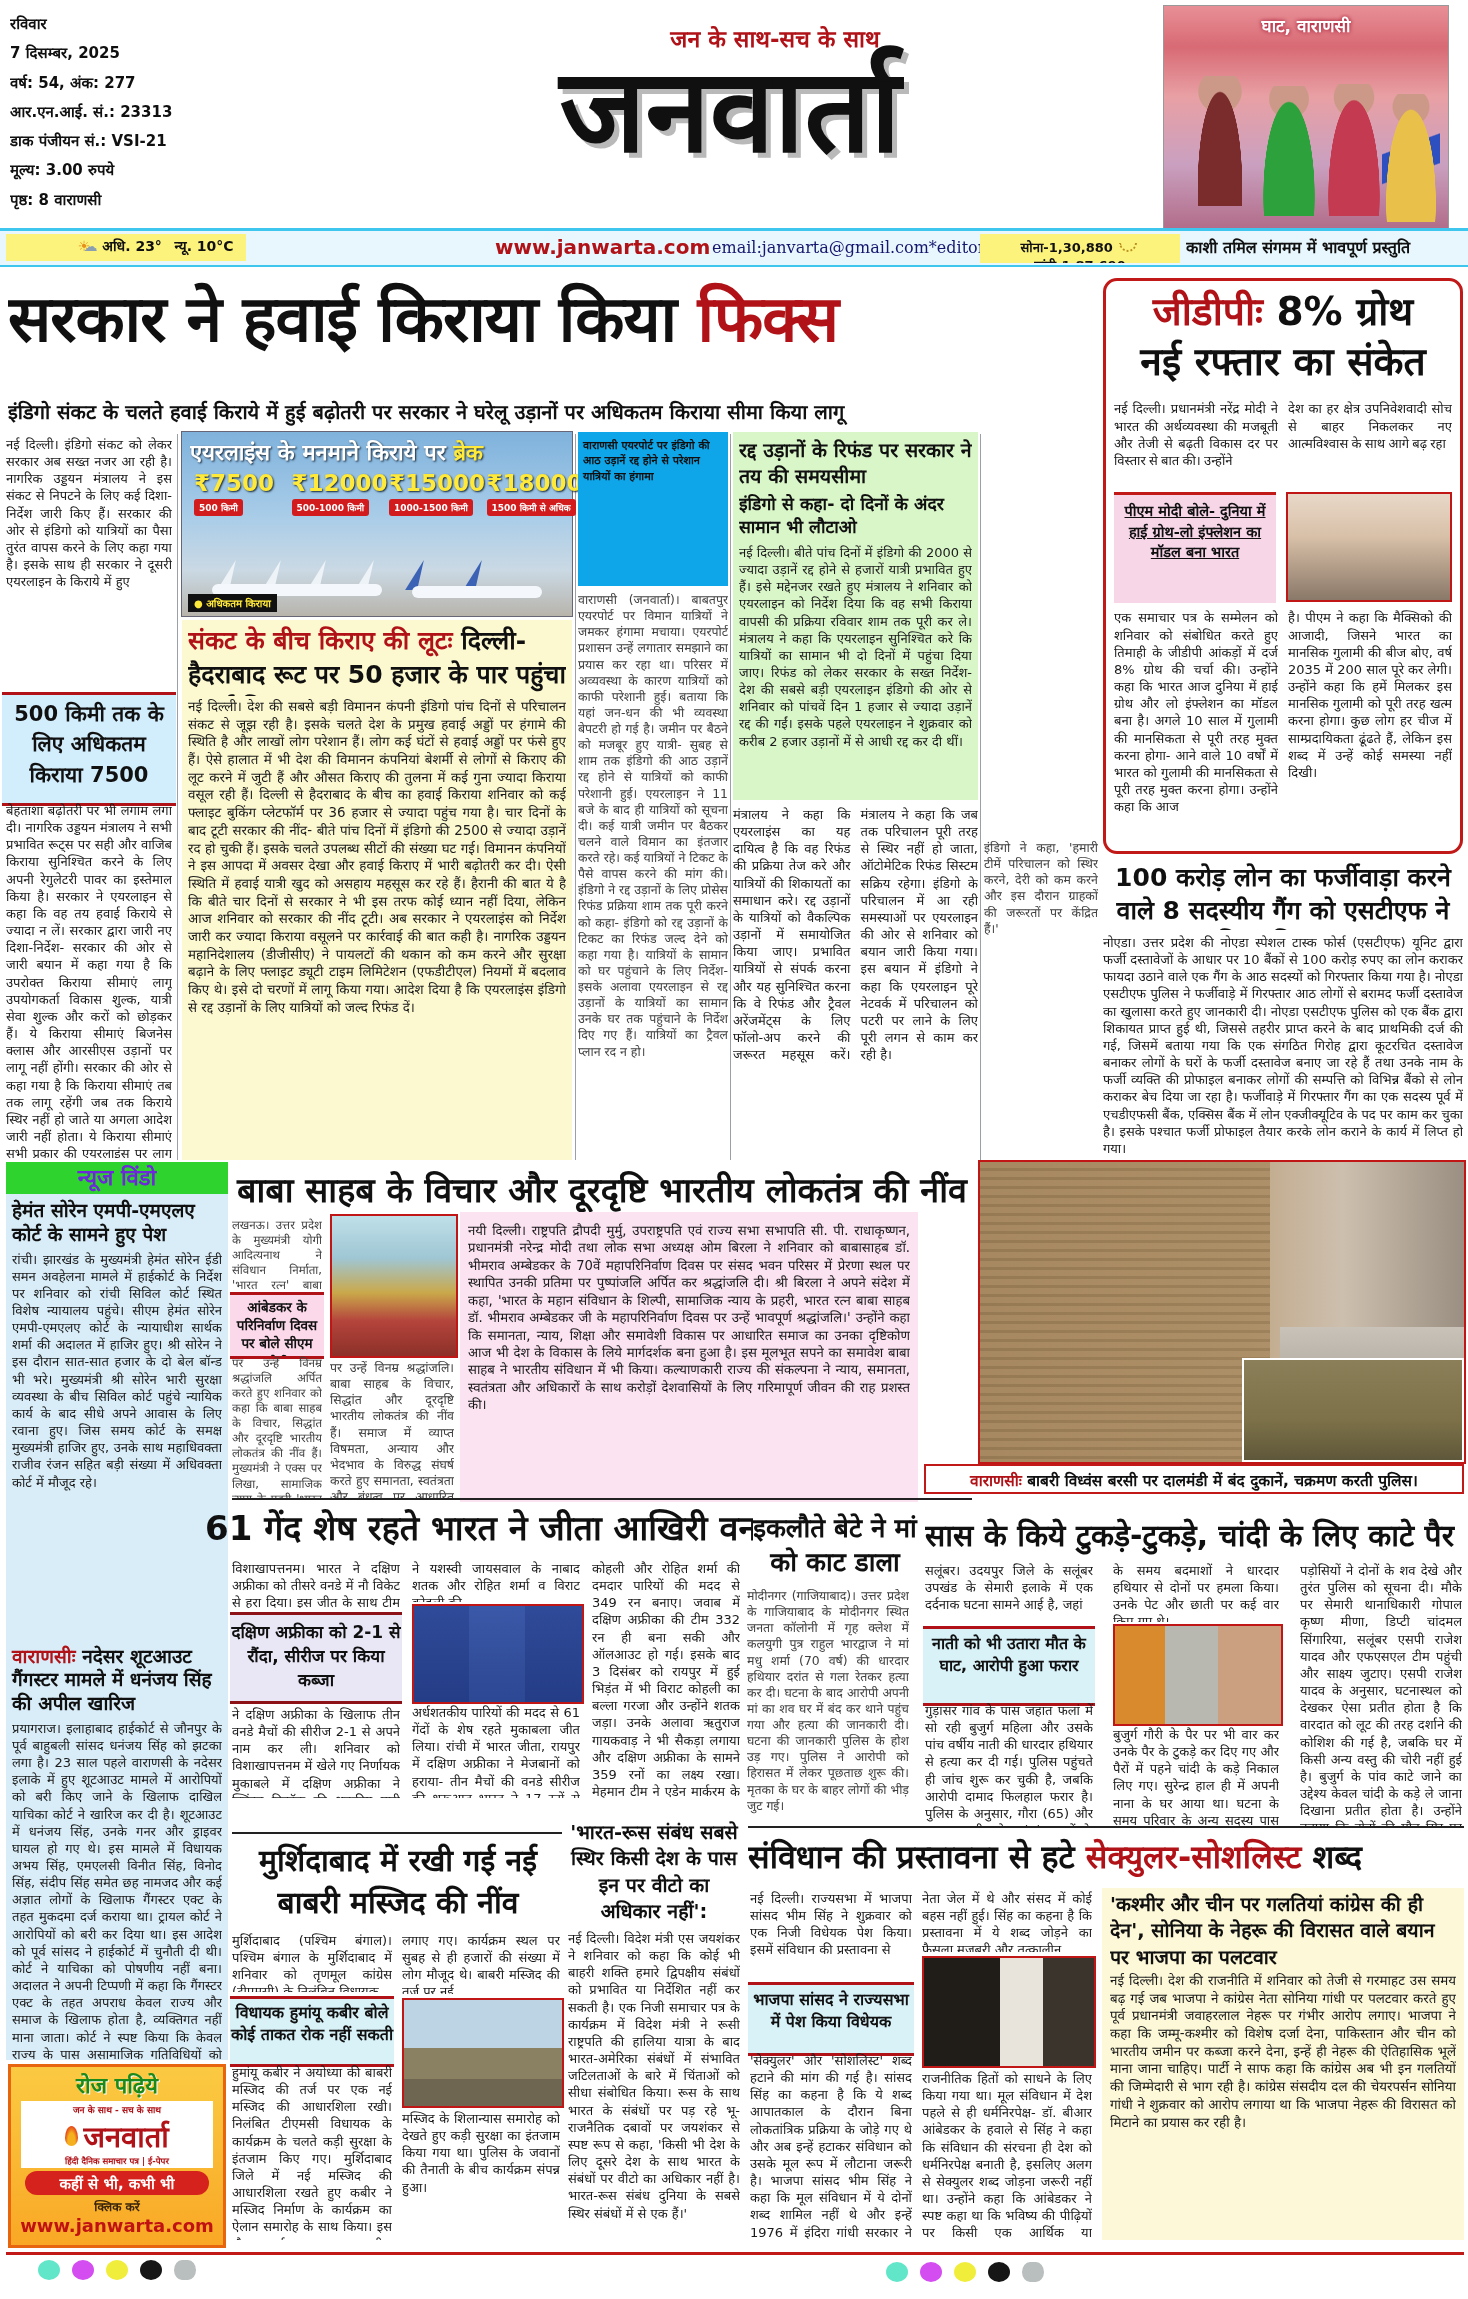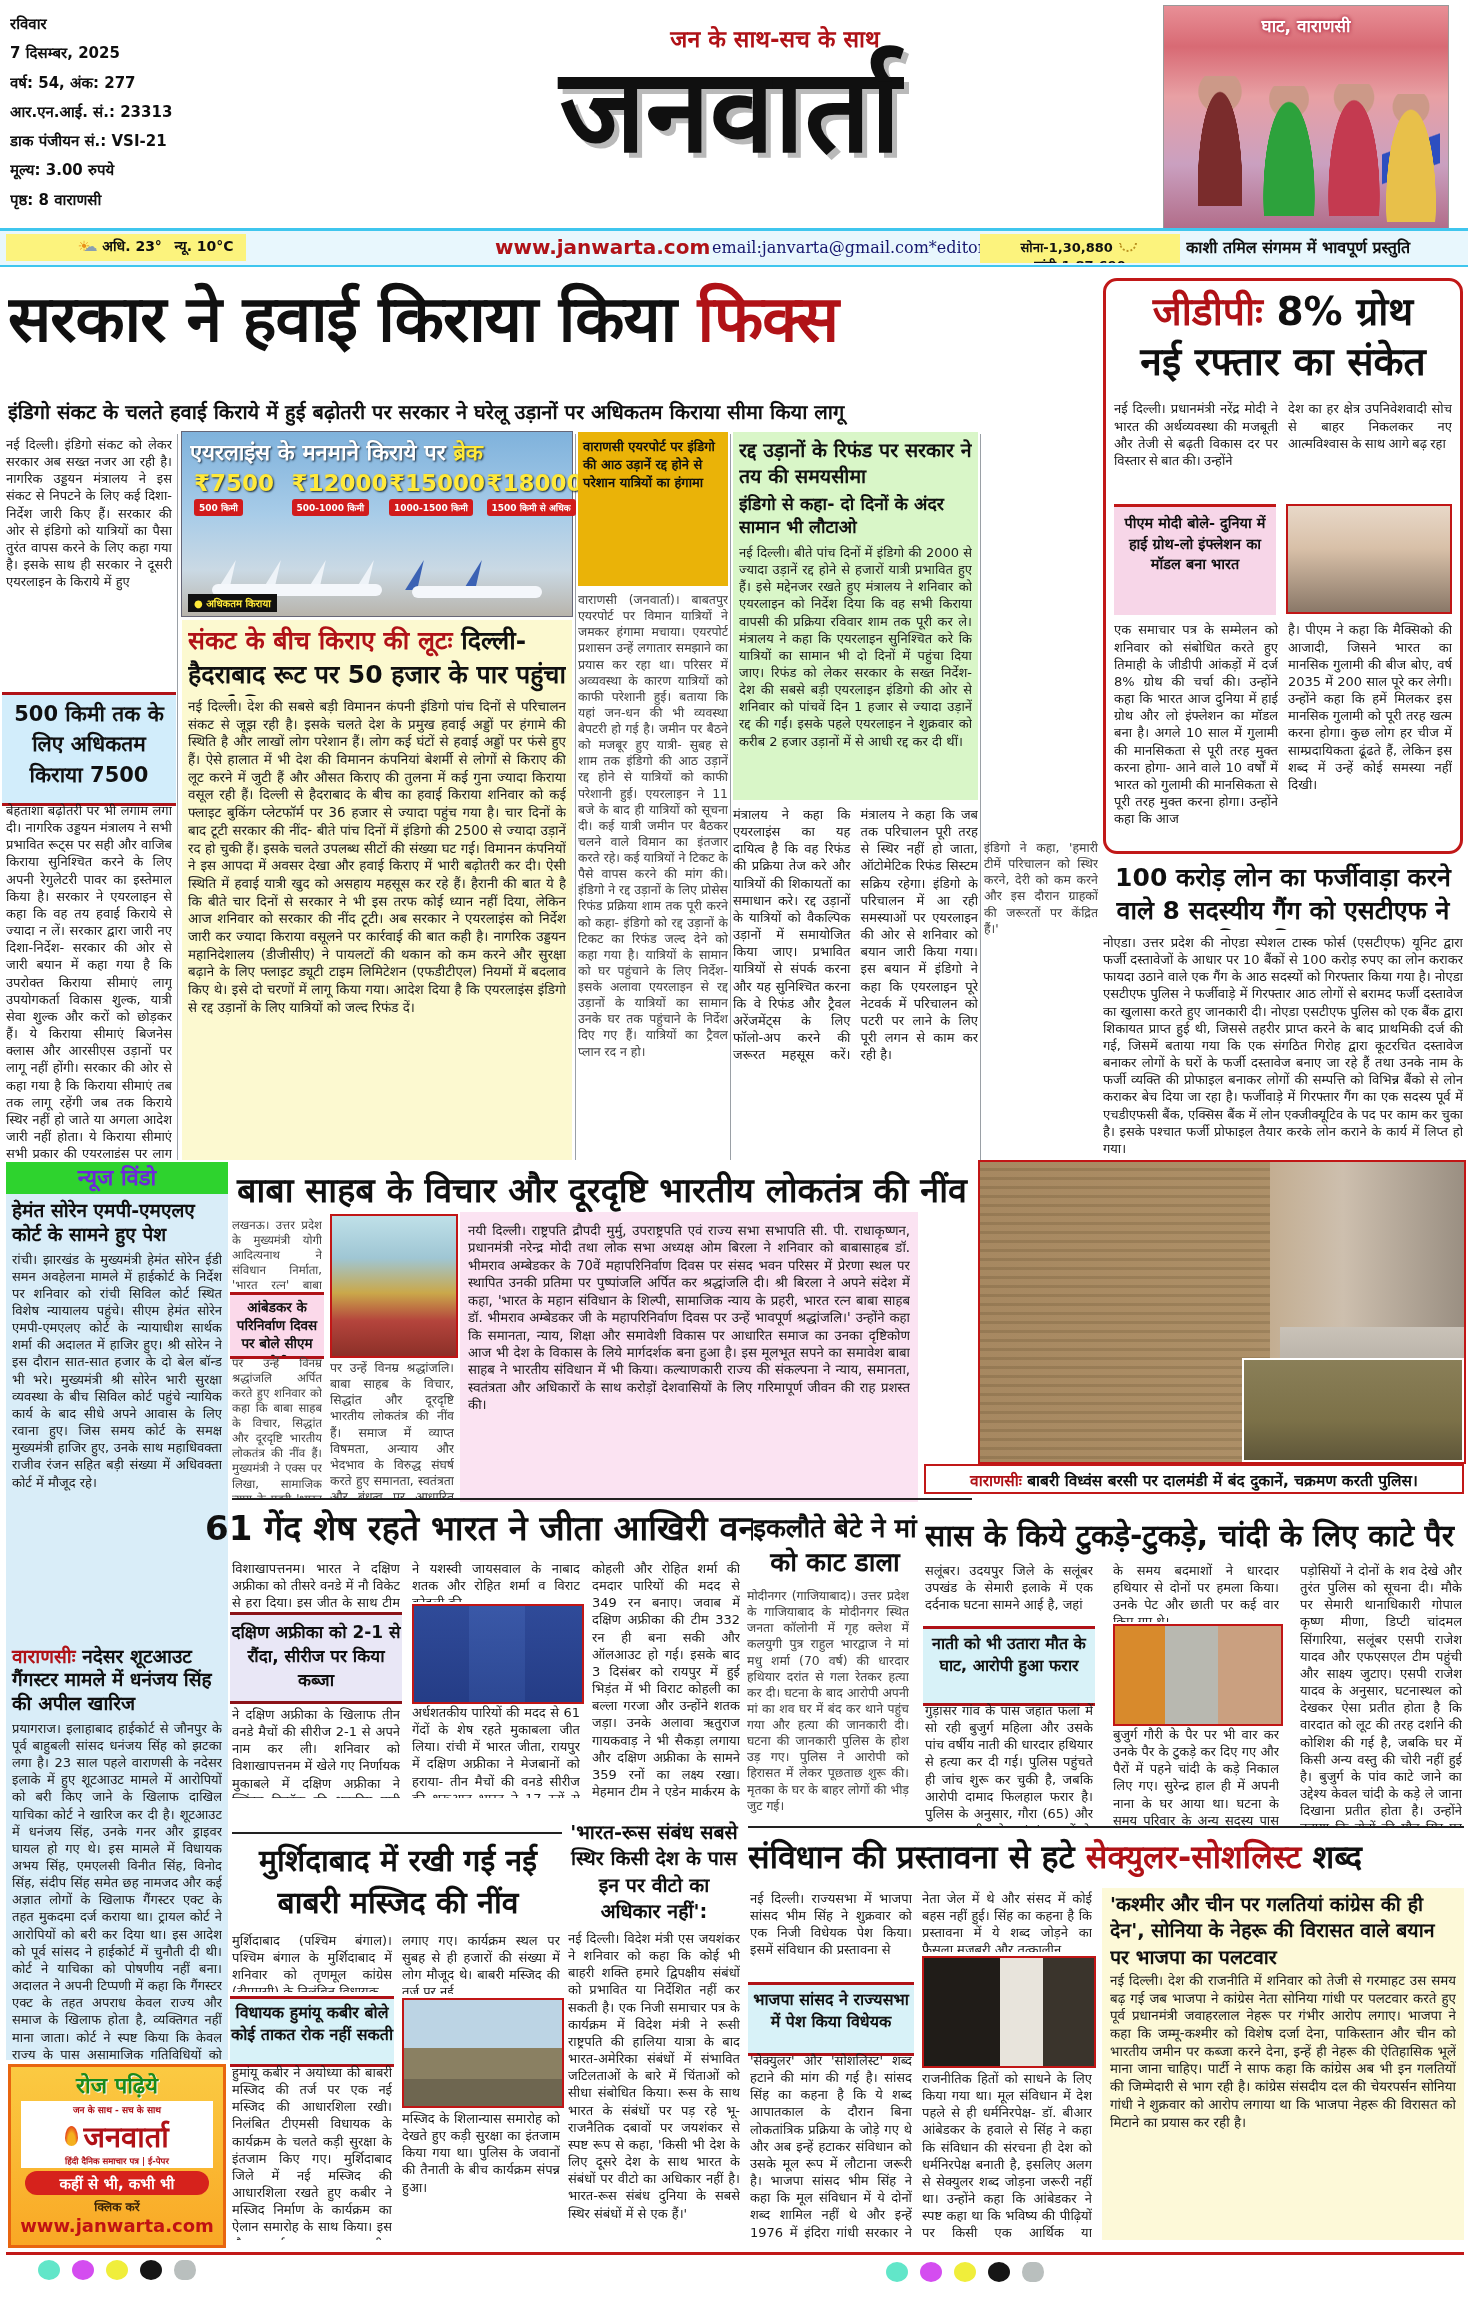--- a/index.html
+++ b/index.html
@@ -110,21 +110,21 @@
   </div>
 
   <div class="abs" style="left:182px;top:620px;width:390px;height:540px;background:#fcf9d0;padding:0;">
     <div class="hd" style="font-size:25px;line-height:1.35;height:72px;margin:4px 6px 2px 6px;">
       <span class="red">संकट के बीच किराए की लूटः </span><span>दिल्ली-हैदराबाद रूट पर 50 हजार के पार पहुंचा हवाई किराया</span>
     </div>
     <div class="j" style="margin:2px 6px;height:452px;font-size:13.4px;">नई दिल्ली। देश की सबसे बड़ी विमानन कंपनी इंडिगो पांच दिनों से परिचालन संकट से जूझ रही है। इसके चलते देश के प्रमुख हवाई अड्डों पर हंगामे की स्थिति है और लाखों लोग परेशान हैं। लोग कई घंटों से हवाई अड्डों पर फंसे हुए हैं। ऐसे हालात में भी देश की विमानन कंपनियां बेशर्मी से लोगों से किराए की लूट करने में जुटी हैं और औसत किराए की तुलना में कई गुना ज्यादा किराया वसूल रही हैं। दिल्ली से हैदराबाद के बीच का हवाई किराया शनिवार को कई फ्लाइट बुकिंग प्लेटफॉर्म पर 36 हजार से ज्यादा पहुंच गया है। चार दिनों के बाद टूटी सरकार की नींद- बीते पांच दिनों में इंडिगो की 2500 से ज्यादा उड़ानें रद हो चुकी हैं। इसके चलते उपलब्ध सीटों की संख्या घट गई। विमानन कंपनियों ने इस आपदा में अवसर देखा और हवाई किराए में भारी बढ़ोतरी कर दी। ऐसी स्थिति में हवाई यात्री खुद को असहाय महसूस कर रहे हैं। हैरानी की बात ये है कि बीते चार दिनों से सरकार ने भी इस तरफ कोई ध्यान नहीं दिया, लेकिन आज शनिवार को सरकार की नींद टूटी। अब सरकार ने एयरलाइंस को निर्देश जारी कर ज्यादा किराया वसूलने पर कार्रवाई की बात कही है। नागरिक उड्डयन महानिदेशालय (डीजीसीए) ने पायलटों की थकान को कम करने और सुरक्षा बढ़ाने के लिए फ्लाइट ड्यूटी टाइम लिमिटेशन (एफडीटीएल) नियमों में बदलाव किए थे। इसे दो चरणों में लागू किया गया। आदेश दिया है कि एयरलाइंस इंडिगो से रद्द उड़ानों के लिए यात्रियों को जल्द रिफंड दें।</div>
   </div>
 
   <div class="abs" style="left:578px;top:432px;width:150px;height:728px;">
-    <div class="hd" style="background:#eab308;font-size:13px;line-height:1.4;height:142px;padding:6px 5px;">वाराणसी एयरपोर्ट पर इंडिगो की आठ उड़ानें रद्द होने से परेशान यात्रियों का हंगामा</div>
+    <div class="hd" style="background:#0ea5e9;font-size:11px;line-height:1.4;height:142px;padding:6px 5px;">वाराणसी एयरपोर्ट पर इंडिगो की आठ उड़ानें रद्द होने से परेशान यात्रियों का हंगामा</div>
     <div class="j2" style="height:560px;margin-top:6px;">वाराणसी (जनवार्ता)। बाबतपुर एयरपोर्ट पर विमान यात्रियों ने जमकर हंगामा मचाया। एयरपोर्ट प्रशासन उन्हें लगातार समझाने का प्रयास कर रहा था। परिसर में अव्यवस्था के कारण यात्रियों को काफी परेशानी हुई। बताया कि यहां जन-धन की भी व्यवस्था बेपटरी हो गई है। जमीन पर बैठने को मजबूर हुए यात्री- सुबह से शाम तक इंडिगो की आठ उड़ानें रद्द होने से यात्रियों को काफी परेशानी हुई। एयरलाइन ने 11 बजे के बाद ही यात्रियों को सूचना दी। कई यात्री जमीन पर बैठकर चलने वाले विमान का इंतजार करते रहे। कई यात्रियों ने टिकट के पैसे वापस करने की मांग की। इंडिगो ने रद्द उड़ानों के लिए प्रोसेस रिफंड प्रक्रिया शाम तक पूरी करने को कहा- इंडिगो को रद्द उड़ानों के टिकट का रिफंड जल्द देने को कहा गया है। यात्रियों के सामान को घर पहुंचाने के लिए निर्देश- इसके अलावा एयरलाइन से रद्द उड़ानों के यात्रियों का सामान उनके घर तक पहुंचाने के निर्देश दिए गए हैं। यात्रियों का ट्रैवल प्लान रद न हो।</div>
   </div>
 
   <div class="abs" style="left:733px;top:432px;width:245px;height:728px;">
     <div style="background:#d9f6c8;height:356px;padding:6px;overflow:hidden;">
       <div class="hd" style="font-size:19.5px;line-height:1.35;">रद्द उड़ानों के रिफंड पर सरकार ने तय की समयसीमा</div>
       <div class="hd" style="font-size:17.5px;line-height:1.35;margin-top:2px;">इंडिगो से कहा- दो दिनों के अंदर सामान भी लौटाओ</div>
       <div class="j" style="height:236px;margin-top:4px;">नई दिल्ली। बीते पांच दिनों में इंडिगो की 2000 से ज्यादा उड़ानें रद्द होने से हजारों यात्री प्रभावित हुए हैं। इसे मद्देनजर रखते हुए मंत्रालय ने शनिवार को एयरलाइन को निर्देश दिया कि वह सभी किराया वापसी की प्रक्रिया रविवार शाम तक पूरी कर ले। मंत्रालय ने कहा कि एयरलाइन सुनिश्चित करे कि यात्रियों का सामान भी दो दिनों में पहुंचा दिया जाए। रिफंड को लेकर सरकार के सख्त निर्देश- देश की सबसे बड़ी एयरलाइन इंडिगो की ओर से शनिवार को पांचवें दिन 1 हजार से ज्यादा उड़ानें रद्द की गईं। इसके पहले एयरलाइन ने शुक्रवार को करीब 2 हजार उड़ानों में से आधी रद्द कर दी थीं।</div>
     </div>
     <div class="j" style="height:358px;margin-top:6px;column-count:2;column-gap:10px;">मंत्रालय ने कहा कि एयरलाइंस का यह दायित्व है कि वह रिफंड की प्रक्रिया तेज करे और यात्रियों की शिकायतों का समाधान करे। रद्द उड़ानों के यात्रियों को वैकल्पिक उड़ानों में समायोजित किया जाए। प्रभावित यात्रियों से संपर्क करना और यह सुनिश्चित करना कि वे रिफंड और ट्रैवल अरेंजमेंट्स के लिए फॉलो-अप करने की जरूरत महसूस करें। मंत्रालय ने कहा कि जब तक परिचालन पूरी तरह से स्थिर नहीं हो जाता, ऑटोमेटिक रिफंड सिस्टम सक्रिय रहेगा। इंडिगो के परिचालन में आ रही समस्याओं पर एयरलाइन की ओर से शनिवार को बयान जारी किया गया। इस बयान में इंडिगो ने कहा कि एयरलाइन पूरे नेटवर्क में परिचालन को पटरी पर लाने के लिए पूरी लगन से काम कर रही है।</div>
@@ -133,21 +133,21 @@
 
   <div class="abs" style="left:1103px;top:278px;width:360px;height:576px;border:3px solid #c11818;border-radius:14px;background:#fff;padding:6px 8px;box-sizing:border-box;">
     <div class="hd ctr nowrap" style="font-size:39px;line-height:1.3;">
       <span class="red">जीडीपीः</span><span> 8% ग्रोथ</span>
     </div>
     <div class="hd ctr nowrap" style="font-size:39px;line-height:1.25;">नई रफ्तार का संकेत</div>
     <div style="display:flex;gap:10px;margin-top:14px;font-family:Liberation Serif, serif;">
       <div class="j" style="flex:1;height:92px;">नई दिल्ली। प्रधानमंत्री नरेंद्र मोदी ने भारत की अर्थव्यवस्था की मजबूती और तेजी से बढ़ती विकास दर पर विस्तार से बात की। उन्होंने</div>
       <div class="j" style="flex:1;height:92px;">देश का हर क्षेत्र उपनिवेशवादी सोच से बाहर निकलकर नए आत्मविश्वास के साथ आगे बढ़ रहा</div>
     </div>
-    <div style="display:flex;gap:10px;margin-top:12px;">
+    <div style="display:flex;gap:10px;margin-top:0;text-decoration:underline;">
       <div class="hd ctr" style="flex:1;background:#f7d6e8;border-top:3px solid #c11818;font-size:14.5px;line-height:1.4;height:102px;padding-top:6px;">पीएम मोदी बोले- दुनिया में हाई ग्रोथ-लो इंफ्लेशन का मॉडल बना भारत</div>
       <div class="photo" style="flex:1;height:106px;background:linear-gradient(180deg,#e8d8c8 0%,#d8c0a8 40%,#8a7868 100%);"></div>
     </div>
     <div style="display:flex;gap:10px;margin-top:6px;">
       <div class="j" style="flex:1;height:236px;">एक समाचार पत्र के सम्मेलन को शनिवार को संबोधित करते हुए तिमाही के जीडीपी आंकड़ों में दर्ज 8% ग्रोथ की चर्चा की। उन्होंने कहा कि भारत आज दुनिया में हाई ग्रोथ और लो इंफ्लेशन का मॉडल बना है। अगले 10 साल में गुलामी की मानसिकता से पूरी तरह मुक्त करना होगा- आने वाले 10 वर्षों में भारत को गुलामी की मानसिकता से पूरी तरह मुक्त करना होगा। उन्होंने कहा कि आज</div>
       <div class="j" style="flex:1;height:236px;">है। पीएम ने कहा कि मैक्सिको की आजादी, जिसने भारत का मानसिक गुलामी की बीज बोए, वर्ष 2035 में 200 साल पूरे कर लेगी। उन्होंने कहा कि हमें मिलकर इस मानसिक गुलामी को पूरी तरह खत्म करना होगा। कुछ लोग हर चीज में साम्प्रदायिकता ढूंढते हैं, लेकिन इस शब्द में उन्हें कोई समस्या नहीं दिखी।</div>
     </div>
   </div>
 
   <div class="abs" style="left:1103px;top:862px;width:360px;height:296px;">

